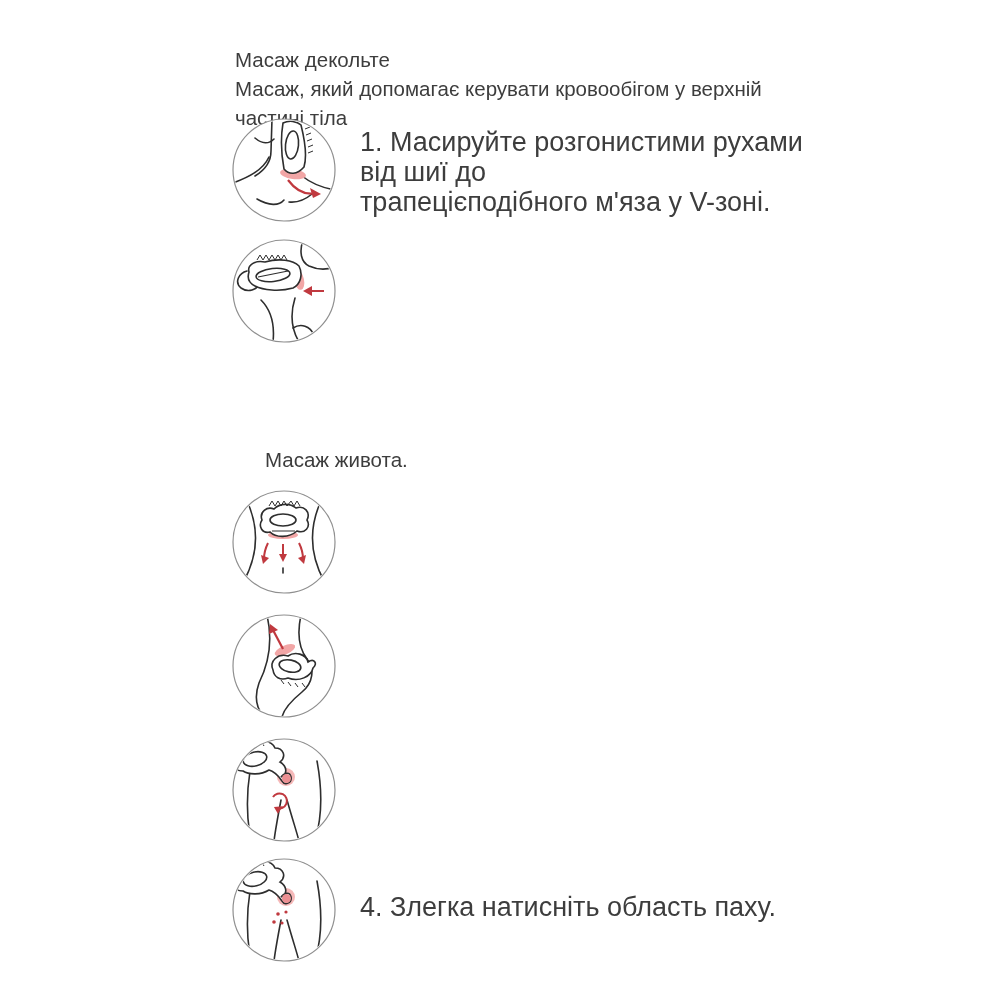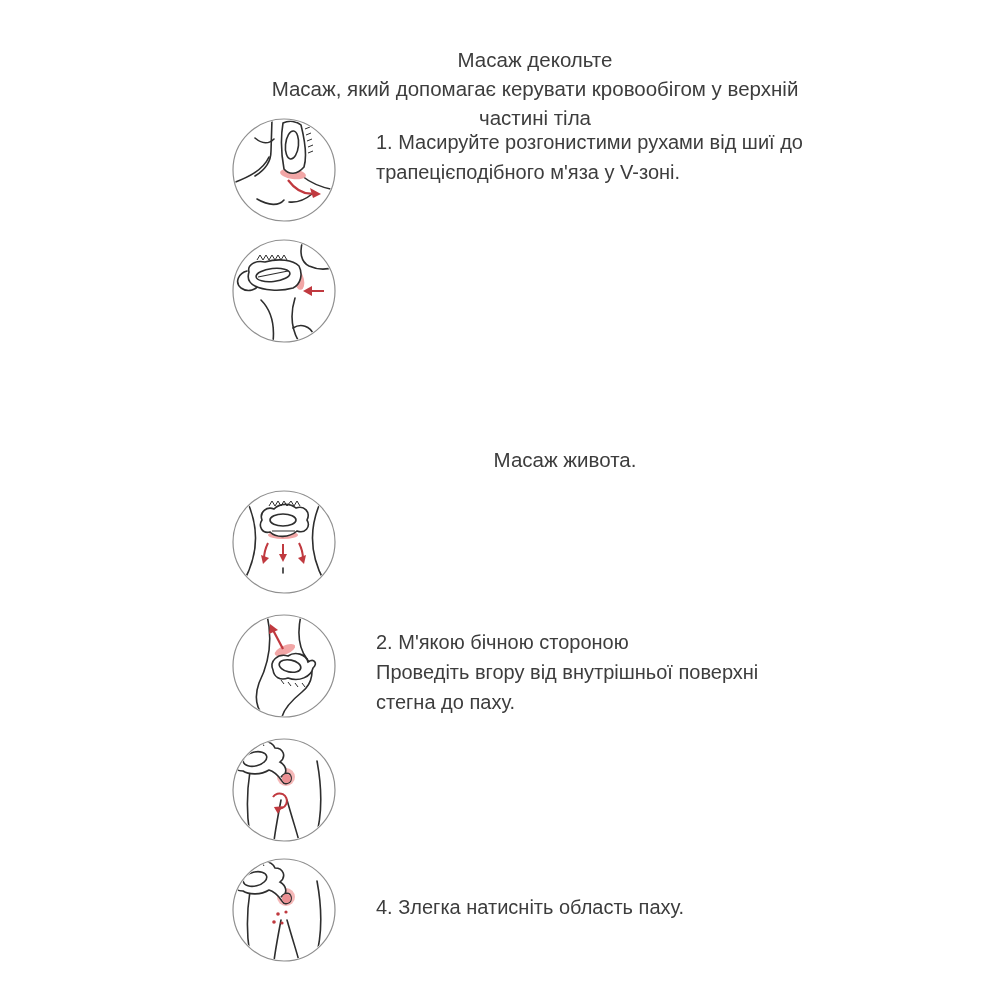--- a/index.html
+++ b/index.html
@@ -16,30 +16,29 @@
     overflow: hidden;
   }
   .hdr {
     position: absolute;
     left: 235px;
     width: 600px;
     color: #3d3d3d;
     font-size: 20.5px;
     line-height: 29px;
     white-space: pre-line;
-    text-align: center;
   }
   .hdr .title { display: block; }
   .hdr .subtitle { display: block; white-space: pre-line; }
   .step-text {
     position: absolute;
-    left: 376px;
+    left: 360px;
     width: 470px;
     color: #3d3d3d;
-    font-size: 20px;
+    font-size: 27px;
     line-height: 30px;
     white-space: pre-line;
   }
   .illu {
     position: absolute;
     left: 231px;
     width: 106px;
     height: 106px;
   }
   svg { display: block; }
@@ -177,23 +176,20 @@
           <ellipse cx="59" cy="53" rx="11" ry="6" transform="rotate(12 59 53)"></ellipse>
         </g>
         <path d="M50,67 l3,4 m4,-2 l3,4 m4,-3 l3,4 m4,-4 l3,4" stroke="#2e2e2e" stroke-width="1" fill="none"></path>
         <g>
           <path d="M52,36 L42,17" stroke="#c0393f" stroke-width="2.2" fill="none"></path>
           <polygon points="39,11 38,21 47,17" fill="#c0393f"></polygon>
         </g>
       </g>
     </svg>
   </div>
-  <div class="step-text" style="top:627px;">2. М'якою бічною стороною
-Проведіть вгору від внутрішньої поверхні
-стегна до паху.</div>
 
   <div class="illu" style="top:737px;">
     <svg width="106" height="106" viewBox="0 0 106 106">
       <defs>
           <clipPath id="c5">
             <circle cx="53" cy="53" r="50"></circle>
           </clipPath>
         </defs>
       <circle cx="53" cy="53" r="51" fill="#ffffff" stroke="#8f8f8f" stroke-width="1.2"></circle>
       <g clip-path="url(#c5)">

